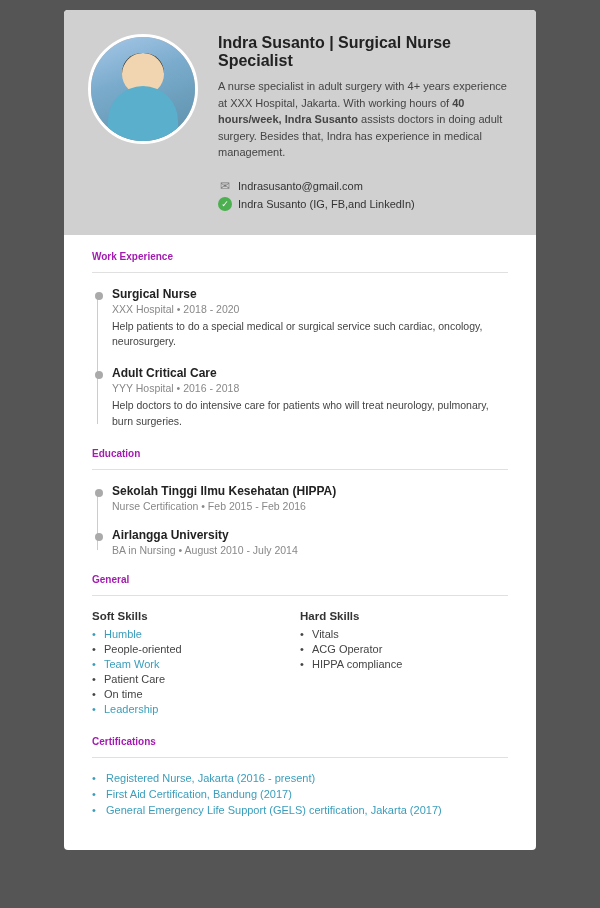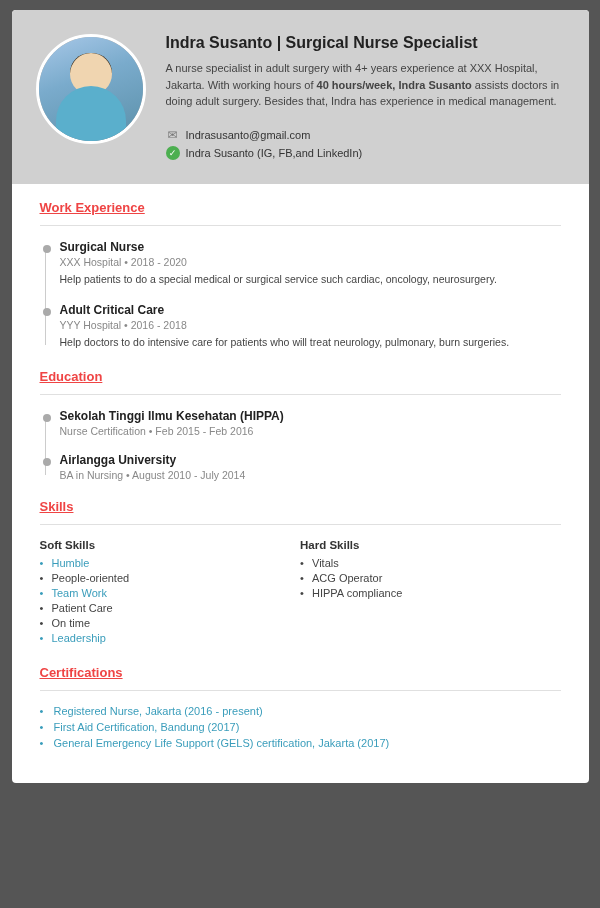--- a/index.html
+++ b/index.html
@@ -6,21 +6,21 @@
     body {
       font-family: Arial, sans-serif;
       background: #555;
       display: flex;
       justify-content: center;
       align-items: flex-start;
       padding: 10px;
       min-height: 908px;
     }
     .resume {
-      width: 577px;
+      width: 472px;
       background: #fff;
       border-radius: 4px;
       overflow: hidden;
     }
     
     .header {
       background: #d0d0d0;
       padding: 24px 24px 20px 24px;
       display: flex;
       align-items: flex-start;
@@ -127,25 +127,24 @@
     }
     
     .main {
       padding: 16px 28px;
     }
     
     .section {
       margin-bottom: 18px;
     }
     .section-title {
-      font-size: 13px;
-      font-weight: bold;
-      color: #ef4444;
+      font-size: 10px;
+      font-weight: bold;
+      color: #a21caf;
       margin-bottom: 10px;
-      text-decoration: underline;
     }
     
     .timeline {
       position: relative;
       padding-left: 20px;
     }
     .timeline::before {
       content: '';
       position: absolute;
       left: 5px;
@@ -306,21 +305,21 @@
           <div class="timeline-meta">Nurse Certification  •  Feb 2015 - Feb 2016</div>
         </div>
         <div class="timeline-item">
           <div class="timeline-role">Airlangga University</div>
           <div class="timeline-meta">BA in Nursing  •  August 2010 - July 2014</div>
         </div>
       </div>
     </div>
 
     <div class="section">
-      <div class="section-title">Skills</div>
+      <div class="section-title">General</div>
       <div class="divider"></div>
       <div class="skills-grid">
         <div>
           <div class="skill-group-title">Soft Skills</div>
           <ul class="skill-list">
             <li class="teal">Humble</li>
             <li>People-oriented</li>
             <li class="teal">Team Work</li>
             <li>Patient Care</li>
             <li>On time</li>

